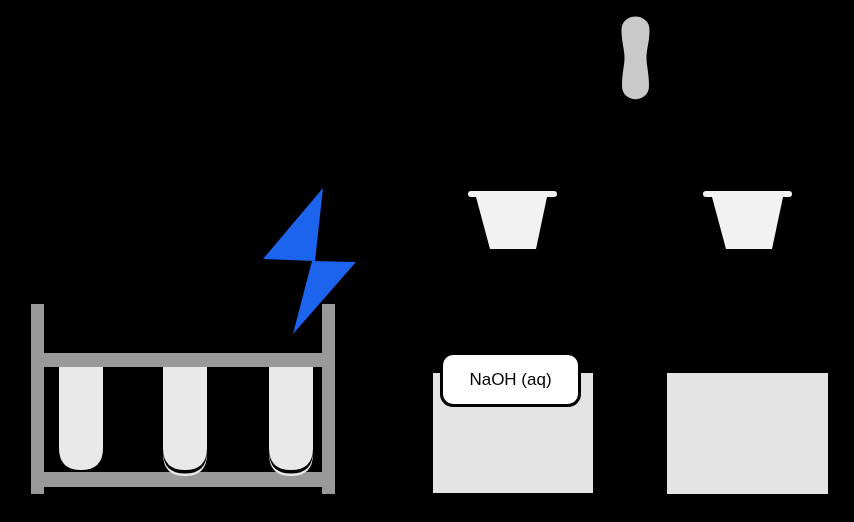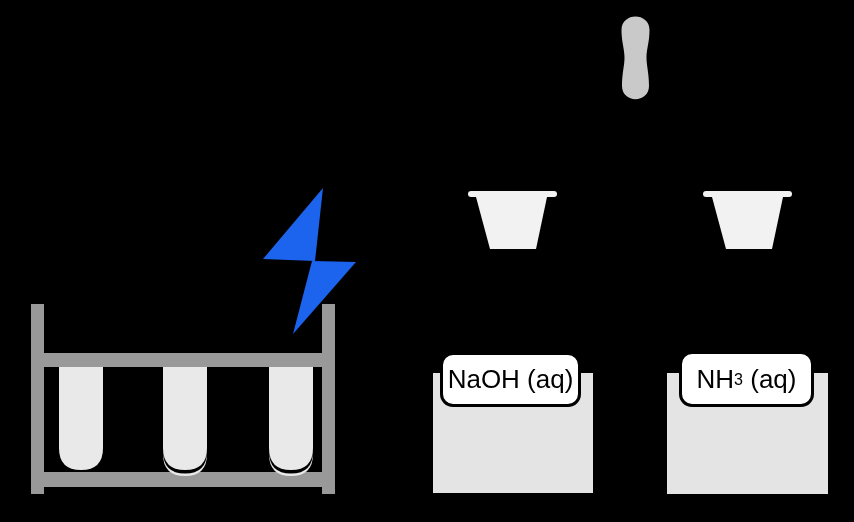--- a/index.html
+++ b/index.html
@@ -25,21 +25,21 @@
   .label {
     position: absolute;
     box-sizing: border-box;
     display: flex;
     align-items: center;
     justify-content: center;
     border: 3px solid #000000;
     border-radius: 13px;
     background: #ffffff;
     color: #000000;
-    font-size: 26px;
+    font-size: 17px;
     white-space: pre;
   }
   .label-naoh { left: 440px; top: 352px; width: 141px; height: 55px; }
   .label-nh3  { left: 679px; top: 351px; width: 135px; height: 56px; }
   .label sub {
     font-size: 0.62em;
     line-height: 0;
   }
 </style>
 </head>
@@ -93,17 +93,14 @@
     </g>
 
     <rect x="433" y="373" width="160" height="120" fill="#e4e4e4"></rect>
     <rect x="667" y="373" width="161" height="121" fill="#e4e4e4"></rect>
   </svg>
 
   <div class="label label-naoh" style="background: rgb(255, 255, 255); border-color: rgb(0, 0, 0); color: rgb(0, 0, 0);">
     <span>NaOH (aq)</span>
   </div>
 
-  <div class="label label-nh3" style="background: rgb(255, 255, 255); border-color: rgb(0, 0, 0); color: rgb(0, 0, 0);">
-    <span>NH</span><sub>3</sub><span> (aq)</span>
-  </div>
 
 </div>
 
 </body></html>

